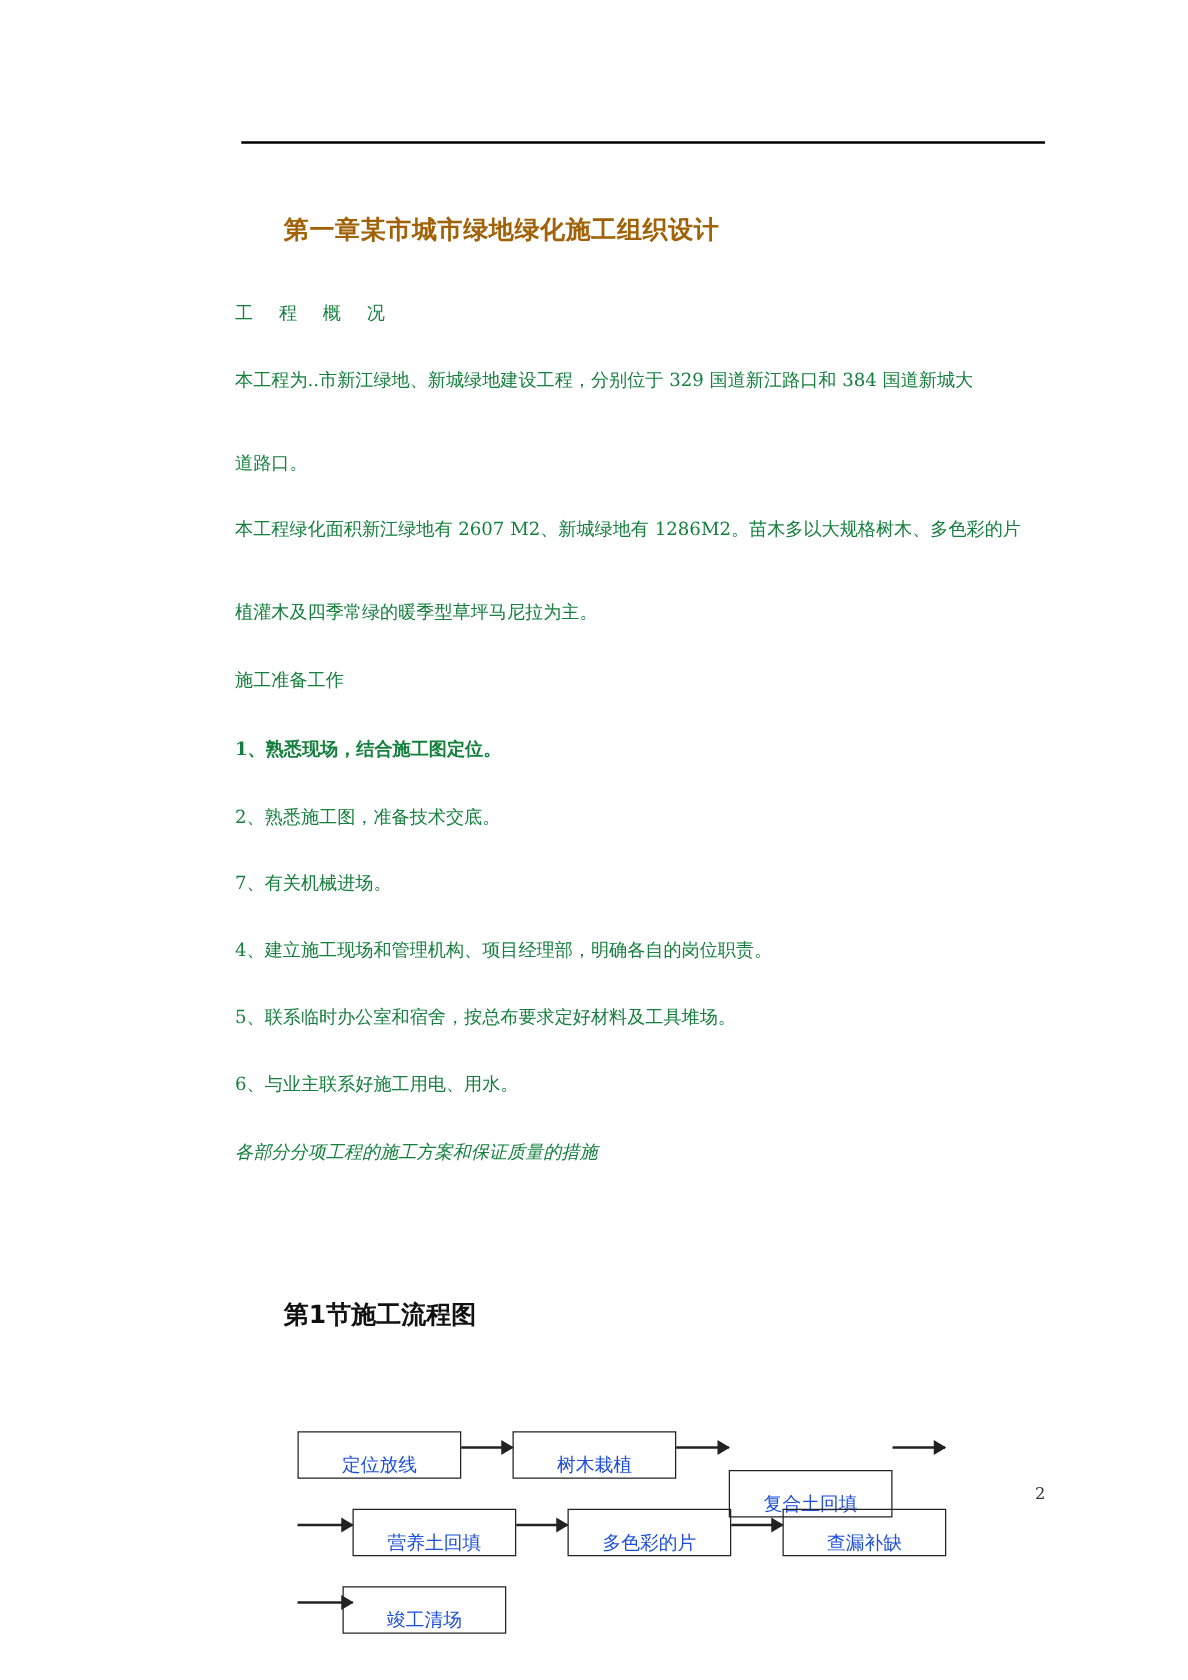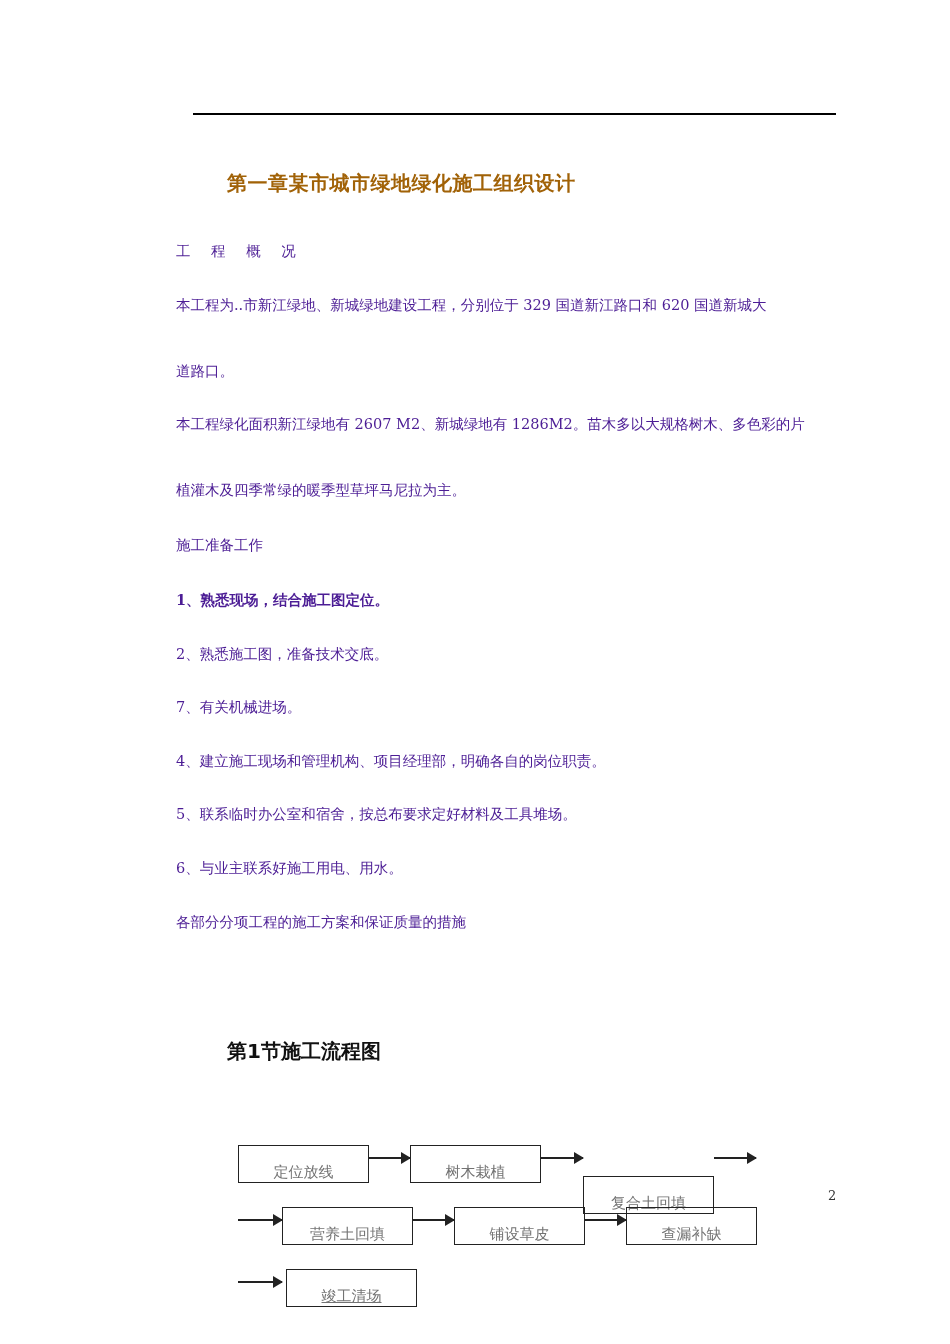--- a/index.html
+++ b/index.html
@@ -3,67 +3,67 @@
 <meta charset="utf-8">
 <style>
   html, body { margin: 0; padding: 0; background: #ffffff; }
   body { width: 950px; height: 1344px; position: relative; overflow: hidden;
          font-family: "DejaVu Serif", "Liberation Serif", serif; color: #1a1a1a; }
   .rule { position: absolute; left: 193px; top: 113px; width: 643px; height: 2px; background: #000; }
   .h1 { position: absolute; left: 227px; top: 170px; font-family: "DejaVu Sans", "Liberation Sans", sans-serif;
         font-weight: bold; font-size: 20px; color: #a16207; letter-spacing: 0.5px; white-space: nowrap; }
   .h2 { position: absolute; left: 227px; top: 1038px; font-family: "DejaVu Sans", "Liberation Sans", sans-serif;
         font-weight: bold; font-size: 20px; color: #111; white-space: nowrap; text-align: center; }
-  .p { position: absolute; left: 176px; font-size: 14.5px; line-height: 18px; white-space: nowrap; color: #4c1d95; }
+  .p { position: absolute; left: 188px; font-size: 14.5px; line-height: 18px; white-space: nowrap; color: #15803d; }
   .spaced { letter-spacing: 8px; }
   .box { position: absolute; border: 1.5px solid #222; box-sizing: border-box; width: 131px; height: 38px;
-         font-size: 15px; color: #737373; text-align: center; padding-top: 16px; line-height: 20px; white-space: nowrap;
+         font-size: 15px; color: #1d4ed8; text-align: center; padding-top: 16px; line-height: 20px; white-space: nowrap;
          font-family: "DejaVu Serif", "Liberation Serif", serif; }
   .arrow { position: absolute; height: 2px; background: #222; }
   .arrow::after { content: ""; position: absolute; right: -1px; top: -5px; border-left: 10px solid #222;
                   border-top: 6px solid transparent; border-bottom: 6px solid transparent; }
   .pagenum { position: absolute; left: 828px; top: 1188px; font-size: 13px; color: #333; }
 </style>
 </head>
 <body>
 
 <div class="rule"></div>
 
 <div class="h1">第一章某市城市绿地绿化施工组织设计</div>
 
 <div class="p spaced" style="top:242px;">工 程 概 况</div>
 
-<div class="p" style="top:296px;">本工程为..市新江绿地、新城绿地建设工程，分别位于 329 国道新江路口和 620 国道新城大</div>
+<div class="p" style="top:296px;">本工程为..市新江绿地、新城绿地建设工程，分别位于 329 国道新江路口和 384 国道新城大</div>
 <div class="p" style="top:362px;">道路口。</div>
 <div class="p" style="top:415px;">本工程绿化面积新江绿地有 2607 M2、新城绿地有 1286M2。苗木多以大规格树木、多色彩的片</div>
 <div class="p" style="top:482px;font-family:Liberation Mono, monospace;">植灌木及四季常绿的暖季型草坪马尼拉为主。</div>
 
 <div class="p" style="top:536px;">施工准备工作</div>
 
 <div class="p" style="top:591px;font-weight:bold;">1、熟悉现场，结合施工图定位。</div>
 <div class="p" style="top:645px;">2、熟悉施工图，准备技术交底。</div>
 <div class="p" style="top:698px;">7、有关机械进场。</div>
 <div class="p" style="top:752px;">4、建立施工现场和管理机构、项目经理部，明确各自的岗位职责。</div>
 <div class="p" style="top:805px;">5、联系临时办公室和宿舍，按总布要求定好材料及工具堆场。</div>
 <div class="p" style="top:859px;">6、与业主联系好施工用电、用水。</div>
 
-<div class="p" style="top:913px;">各部分分项工程的施工方案和保证质量的措施</div>
+<div class="p" style="top:913px;font-style:italic;">各部分分项工程的施工方案和保证质量的措施</div>
 
 <div class="h2">第1节施工流程图</div>
 
 <div class="box" style="left:238px; top:1145px;">定位放线</div>
 <div class="arrow" style="left:369px; top:1157px; width:41px;"></div>
 <div class="box" style="left:410px; top:1145px;">树木栽植</div>
 <div class="arrow" style="left:541px; top:1157px; width:42px;"></div>
 <div class="box" style="left:583px; top:1145px;margin-top:31px;">复合土回填</div>
 <div class="arrow" style="left:714px; top:1157px; width:42px;"></div>
 
 <div class="arrow" style="left:238px; top:1219px; width:44px;"></div>
 <div class="box" style="left:282px; top:1207px;">营养土回填</div>
 <div class="arrow" style="left:413px; top:1219px; width:41px;"></div>
-<div class="box" style="left:454px; top:1207px;">铺设草皮</div>
+<div class="box" style="left:454px; top:1207px;">多色彩的片</div>
 <div class="arrow" style="left:585px; top:1219px; width:41px;"></div>
 <div class="box" style="left:626px; top:1207px;">查漏补缺</div>
 
 <div class="arrow" style="left:238px; top:1281px; width:44px;"></div>
-<div class="box" style="left:286px; top:1269px;text-decoration:underline;">竣工清场</div>
+<div class="box" style="left:274px; top:1269px;">竣工清场</div>
 
 <div class="pagenum">2</div>
 
 </body></html>

